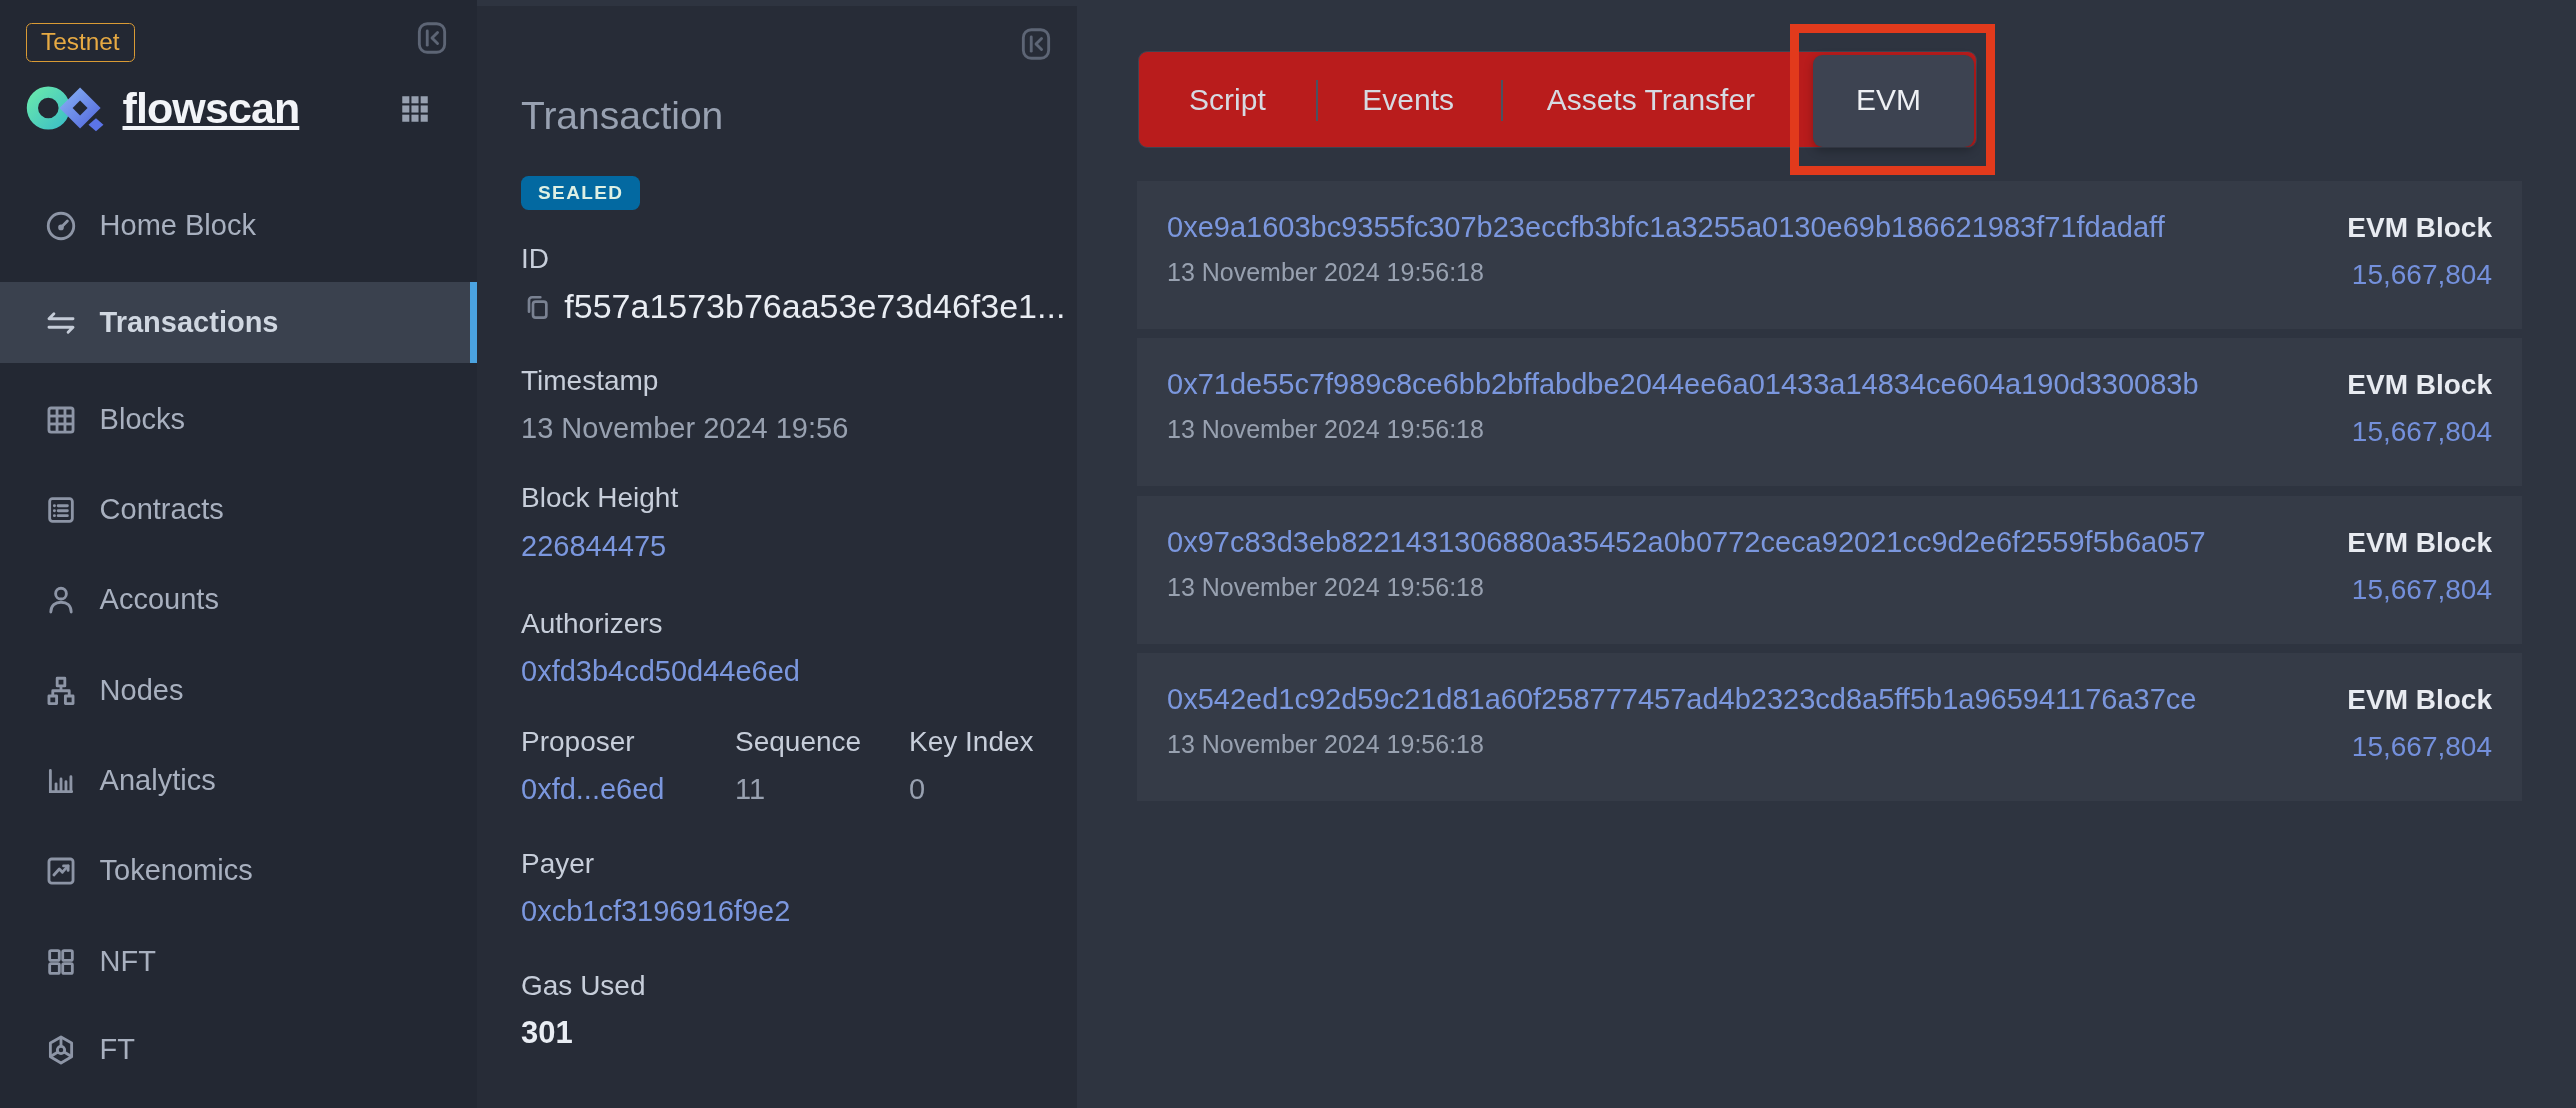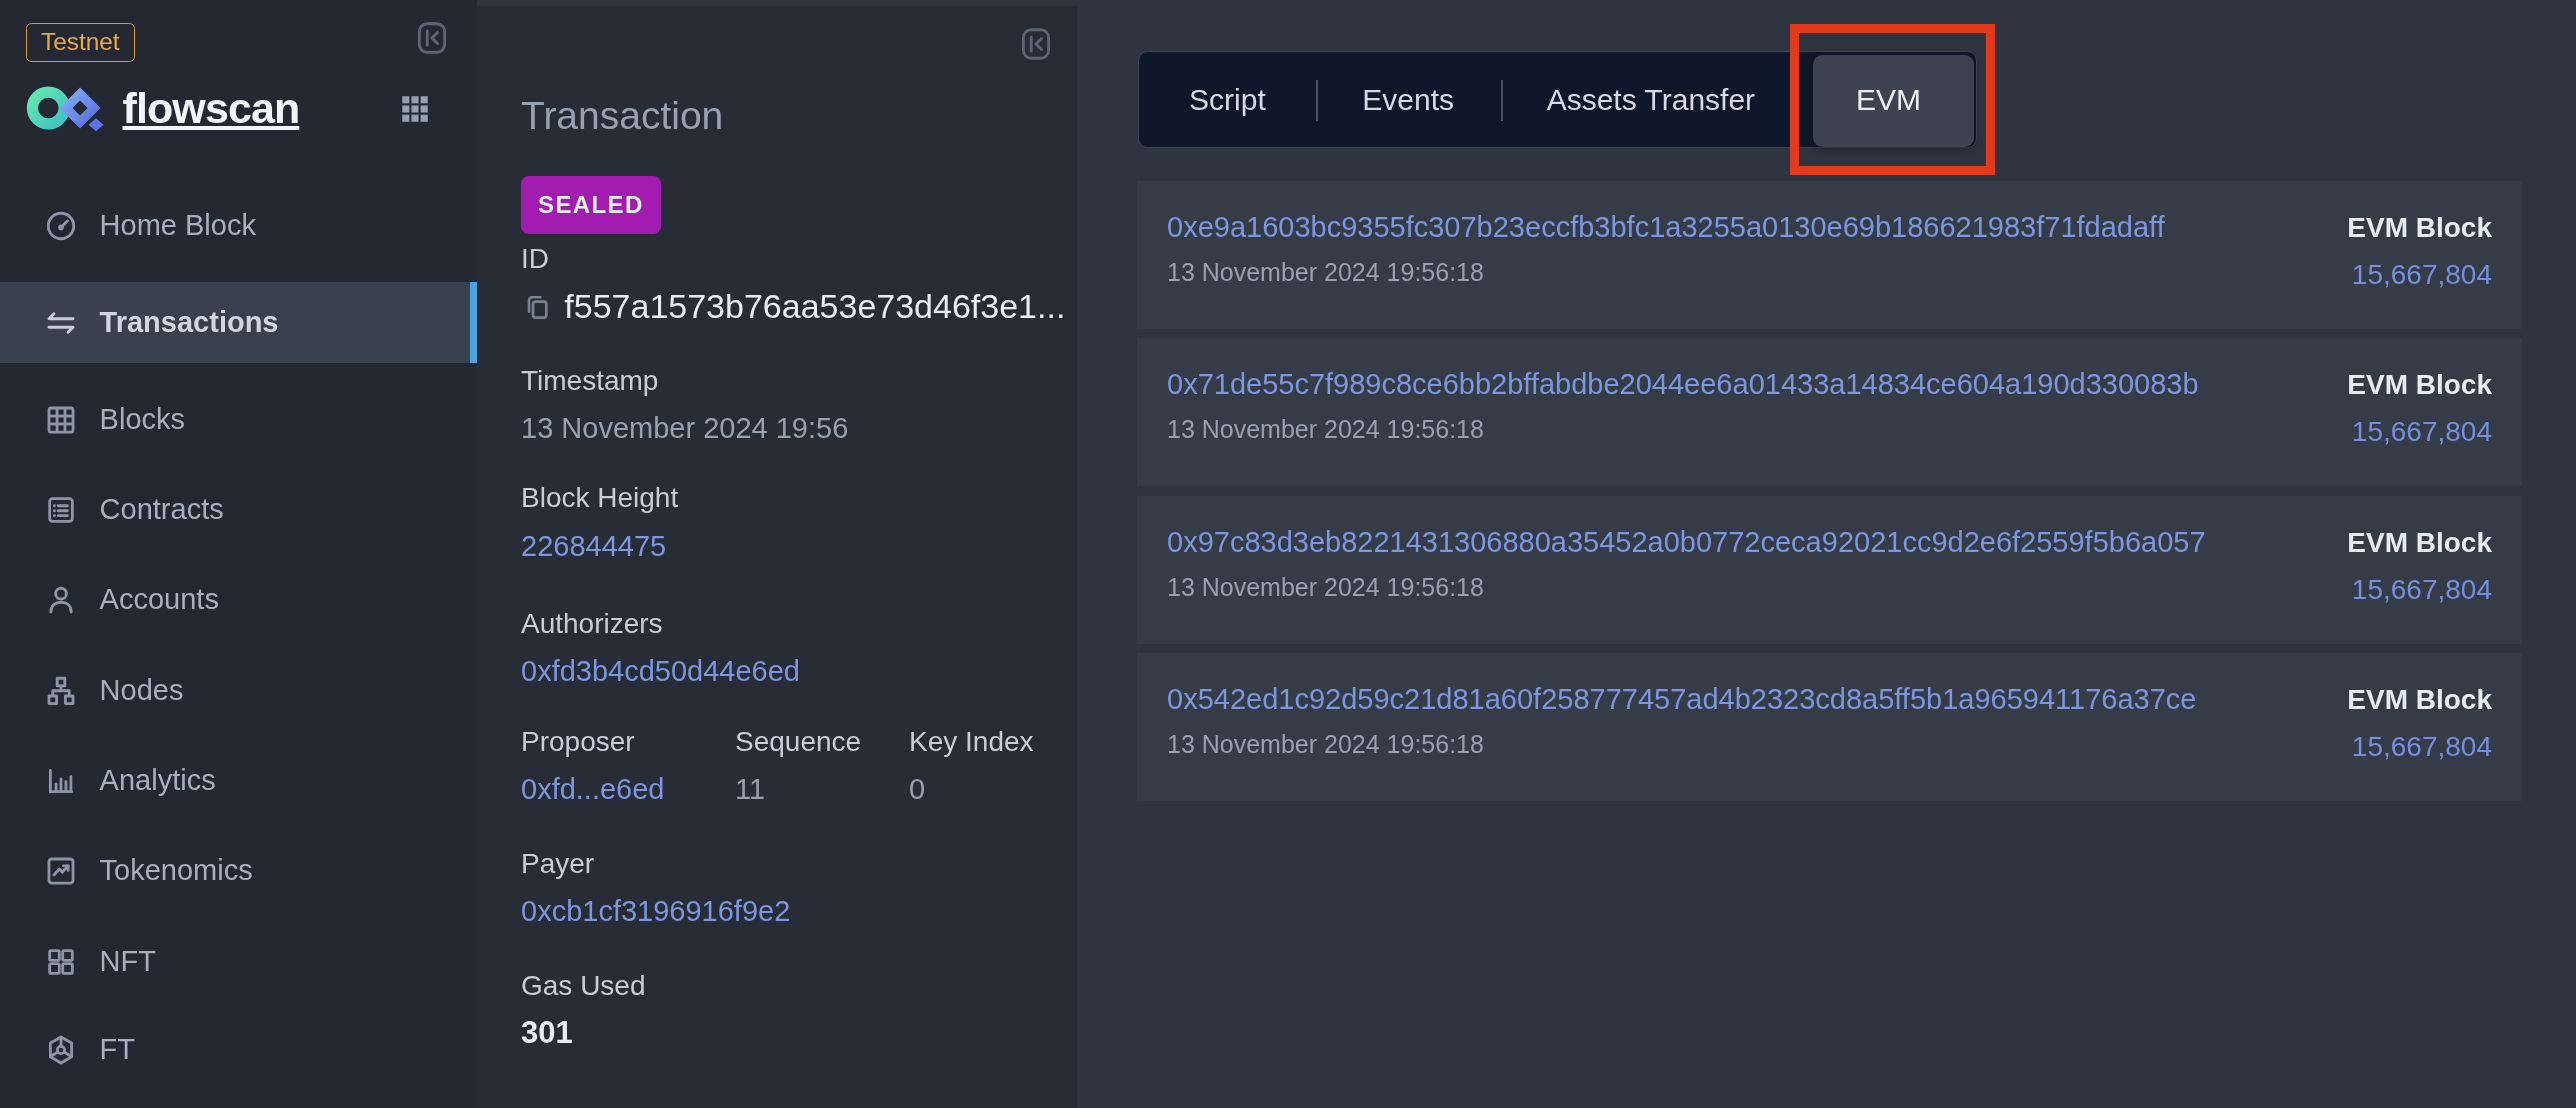--- a/index.html
+++ b/index.html
@@ -23,34 +23,34 @@
   .side-item svg { stroke:#8D95A6; }
   .side-item.active { background:#3A414E; }
   .side-item.active .lbl { color:#D0D7E1; font-weight:bold; }
   .side-item.active svg { stroke:#C5CCD8; }
   .side-item.active::after { content:""; position:absolute; right:0; top:0; width:6.6px; height:100%; background:#4BA3E0; }
 
   
   .panel { position:absolute; left:477px; top:0; width:600px; height:1109px; background:#272C37;margin-top:6px; }
   .panel .collapse-btn { left:540px; top:19px; }
   .panel-title { position:absolute; left:44px; top:88px; font-size:39px; color:#98A1B1; }
-  .status-badge { position:absolute; left:44px; top:170px; background:#a21caf; color:#DEF0E4;
-    font-size:24px; font-weight:bold; letter-spacing:1.4px; padding:15px 17px; border-radius:7.5px; }
+  .status-badge { position:absolute; left:44px; top:170px; background:#0369a1; color:#DEF0E4;
+    font-size:19px; font-weight:bold; letter-spacing:1.4px; padding:6px 17px; border-radius:7.5px; }
   .f-label { position:absolute; font-size:28px; color:#C7CEDA; }
   .f-dim   { position:absolute; font-size:29px; color:#98A1B0; }
   .f-link  { position:absolute; font-size:29px; color:#7B97DE; 
     text-underline-offset:6.6px; cursor:pointer; }
   .id-row { position:absolute; left:44px; top:281px; display:flex; align-items:center; gap:11.3px; }
   .id-value { font-size:34px; color:#E9EDF3; }
   .gas-value { position:absolute; left:44px; top:1009px; font-size:31px; font-weight:bold; color:#E9EDF3; }
 
   
   .main { position:absolute; left:1077px; top:0; width:1499px; height:1109px; background:#2E3440; }
   .tabbar { position:absolute; left:61px; top:51px; width:839px; height:97px;
-    background:#0f172a; border:1.9px solid #3E4452; border-radius:9.4px; display:flex; }
+    background:#b91c1c; border:1.9px solid #3E4452; border-radius:9.4px; display:flex; }
   .tab { display:flex; align-items:center; justify-content:center;
     font-size:30px; color:#D6DAE2; cursor:pointer; position:relative; z-index:2; }
   .tab.t0{width:177px}.tab.t1{width:185px}.tab.t2{width:301px}.tab.t3{width:175px}
   .tab-divider { position:absolute; top:28px; width:1.9px; height:41px; background:#4A5160; }
   .tab-divider.d0{left:177px}.tab-divider.d1{left:362px}
   .active-pill { position:absolute; left:674px; top:2.8px; width:161px; height:92px;
     background:#3D4351; border-radius:9.4px; z-index:1; box-shadow:0 3.8px 9.4px rgba(0,0,0,.25); }
   .tab.t3 { color:#EEF0F4; }
   .annotation-box { position:absolute; left:713px; top:23.5px; width:205px; height:151px;
     border:9.4px solid #E23A1C; z-index:5; pointer-events:none; }

